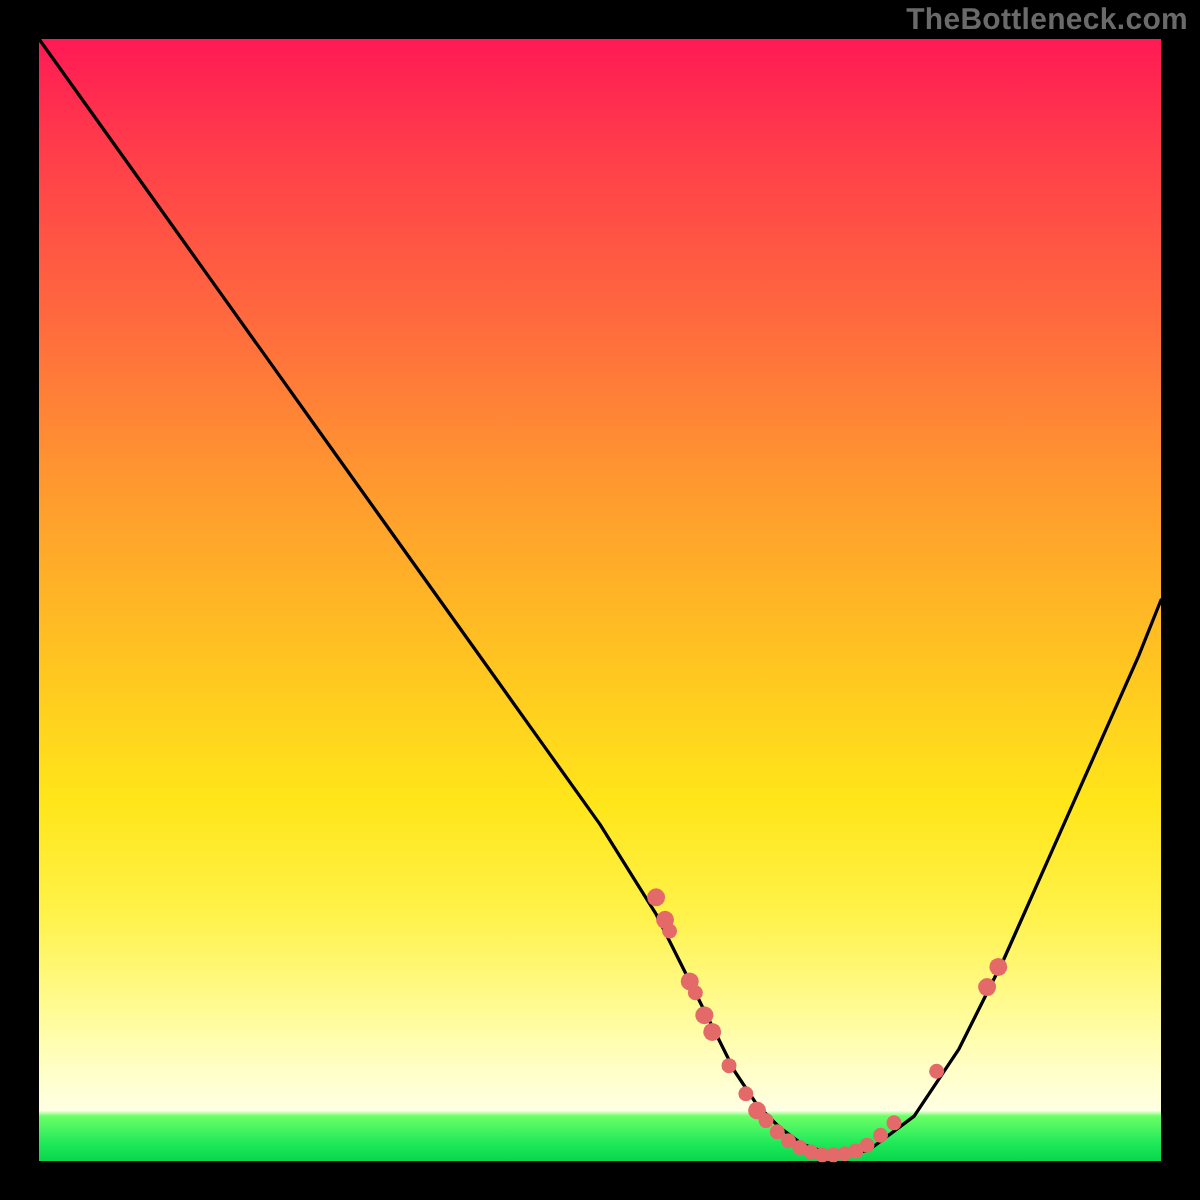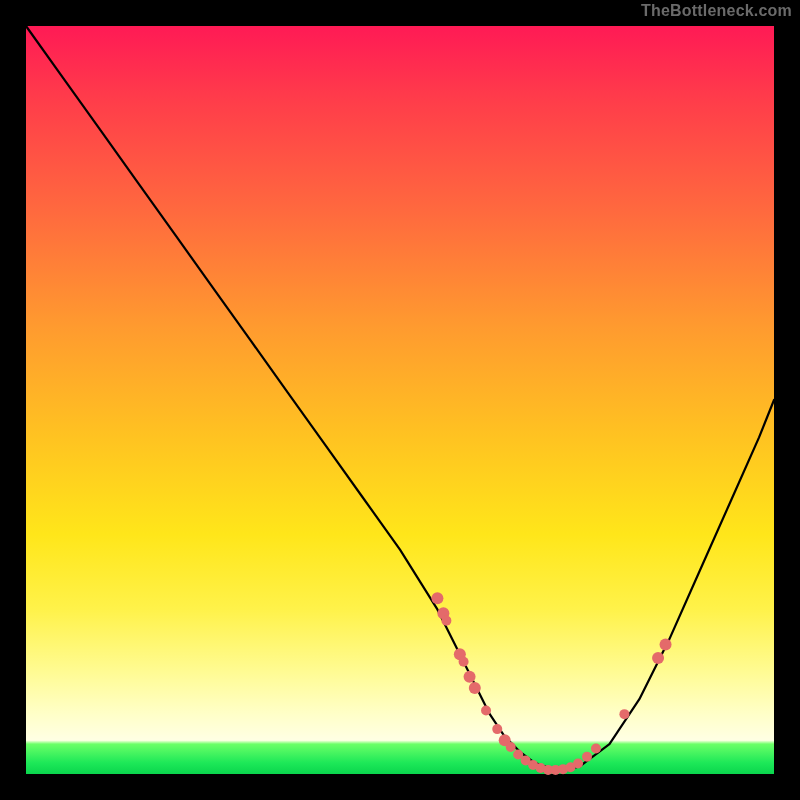--- a/index.html
+++ b/index.html
@@ -15,21 +15,21 @@
     position: relative;
     width: 800px;
     height: 800px;
     background: #000;
   }
   .watermark {
     position: absolute;
     top: 2px;
     right: 8px;
     color: #6a6a6a;
-    font-size: 16px;
+    font-size: 20px;
     font-weight: 600;
     letter-spacing: 0.2px;
     user-select: none;
   }
   .plot-area {
     position: absolute;
     left: 26px;
     top: 26px;
     width: 748px;
     height: 748px;

